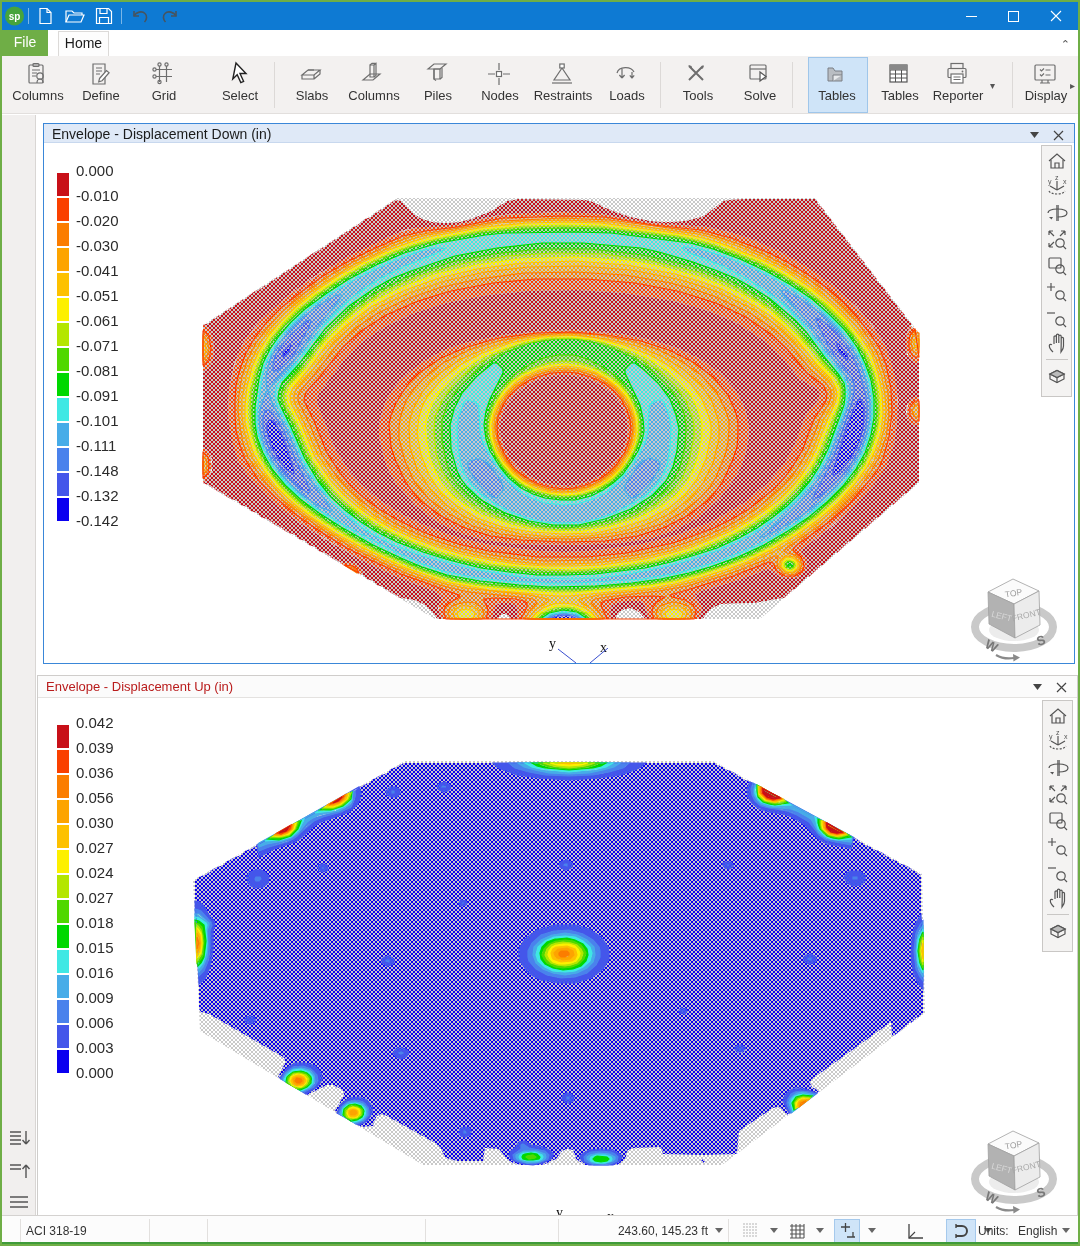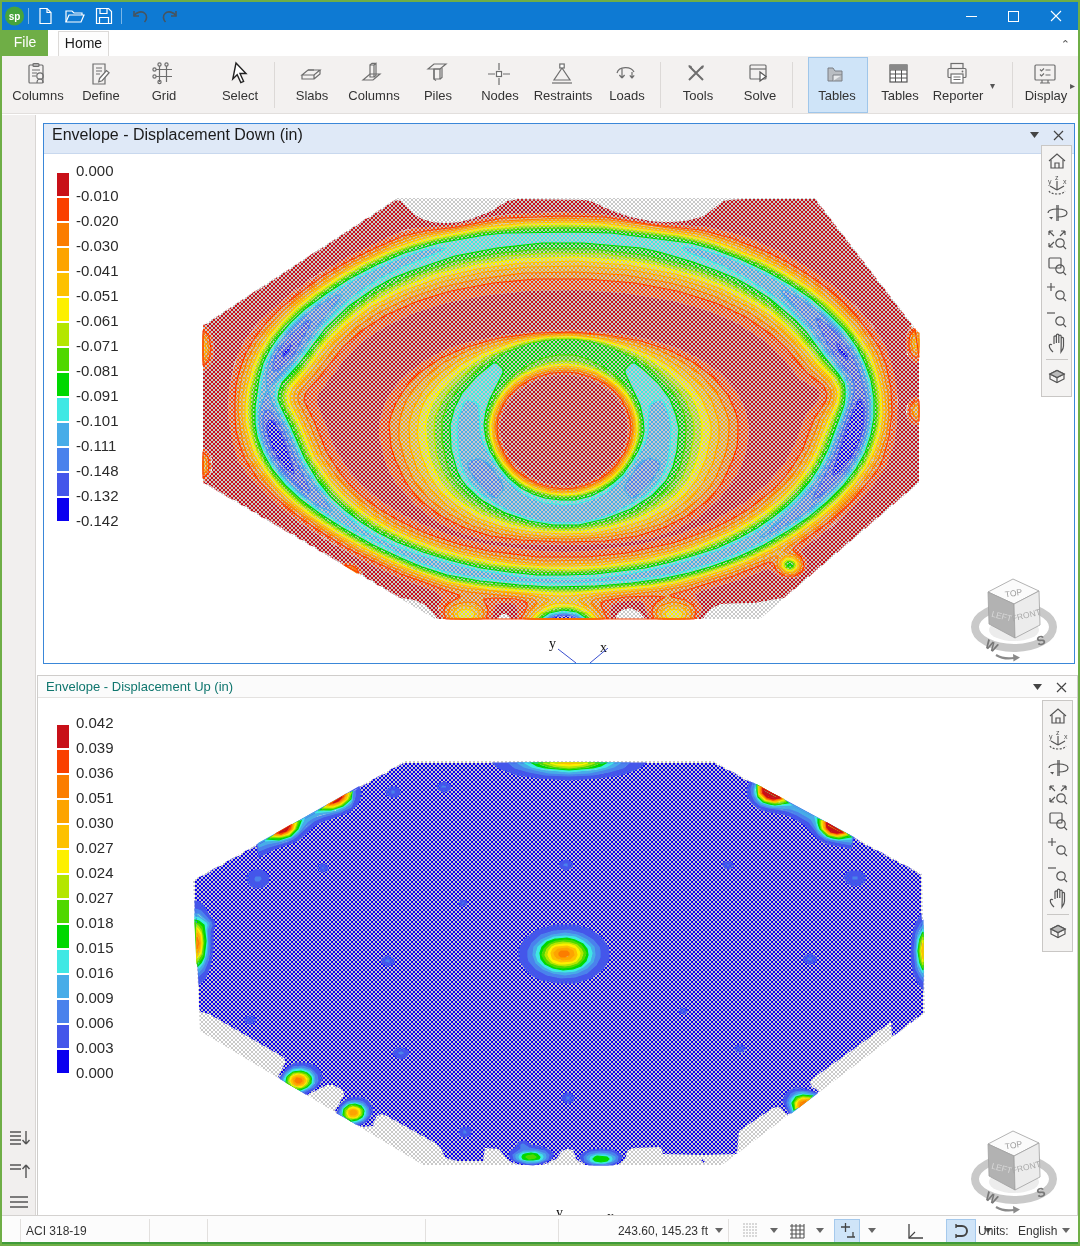--- a/index.html
+++ b/index.html
@@ -23,23 +23,23 @@
 .rlab{font-size:13px;color:#333;white-space:nowrap}
 .rsep{position:absolute;top:6px;width:1px;height:46px;background:#dcd9d7}
 #results-hl{position:absolute;left:806px;top:1px;width:60px;height:56px;background:#cfe4f8;border:1px solid #9fc6ea}
 .rchev{position:absolute;font-size:10px;color:#555}
 
 #mdi{position:absolute;left:0;top:113px;width:1076px;height:1100px;background:#fff}
 #leftdock{position:absolute;left:0;top:113px;width:34px;height:1100px;background:#f1efee;border-right:1px solid #d9d6d4}
 .dockic{position:absolute;left:7px;color:#555}
 
 #win1{position:absolute;left:41px;top:121px;width:1032px;height:541px;background:#fff;border:1px solid #3a87d8}
-#win1 .wt{position:absolute;left:0;top:0;width:100%;height:30px;background:#dfe9f7;border-bottom:1px solid #c8d8ee;color:#1b1b1b;font-size:16px;line-height:21px;padding-left:8px}
+#win1 .wt{position:absolute;left:0;top:0;width:100%;height:19px;background:#dfe9f7;border-bottom:1px solid #c8d8ee;color:#1b1b1b;font-size:14px;line-height:21px;padding-left:8px}
 #win2{position:absolute;left:35px;top:673px;width:1041px;height:542px;background:#fff;border:1px solid #cfcdcb}
-#win2 .wt{position:absolute;left:0;top:0;width:100%;height:22px;background:#fbfbfb;border-bottom:1px solid #e4e2e0;color:#0f766e;font-size:13px;line-height:21px;padding-left:8px}
+#win2 .wt{position:absolute;left:0;top:0;width:100%;height:22px;background:#fbfbfb;border-bottom:1px solid #e4e2e0;color:#b91c1c;font-size:13px;line-height:21px;padding-left:8px}
 .wbtns{position:absolute;right:10px;top:0;height:22px;display:flex;align-items:center;gap:14px;color:#444}
 
 .leg{position:absolute;font-size:15px;color:#2b2b2b}
 .leg .sw{position:absolute;width:12px;height:23px}
 .leg .lb{position:absolute;left:19px;width:70px;margin-top:-9px}
 
 .stool{position:absolute;width:31px;background:#f4f3f2;border:1px solid #c9c7c5}
 .stool svg{display:block;margin:4px auto 3px}
 .stsep{width:22px;height:1px;background:#c9c7c5;margin:5px auto}
 
@@ -537,21 +537,21 @@
 <div class="sw" style="left:19px;top:224px;background:#50d800"></div>
 <div class="sw" style="left:19px;top:249px;background:#00d800"></div>
 <div class="sw" style="left:19px;top:274px;background:#3fe8e4"></div>
 <div class="sw" style="left:19px;top:299px;background:#47ace8"></div>
 <div class="sw" style="left:19px;top:324px;background:#4a82ec"></div>
 <div class="sw" style="left:19px;top:349px;background:#4456ea"></div>
 <div class="sw" style="left:19px;top:374px;background:#0a00f0"></div>
 <div class="lb" style="left:38px;top:47px">0.042</div>
 <div class="lb" style="left:38px;top:72px">0.039</div>
 <div class="lb" style="left:38px;top:97px">0.036</div>
-<div class="lb" style="left:38px;top:122px">0.051</div>
+<div class="lb" style="left:38px;top:122px">0.056</div>
 <div class="lb" style="left:38px;top:147px">0.030</div>
 <div class="lb" style="left:38px;top:172px">0.027</div>
 <div class="lb" style="left:38px;top:197px">0.024</div>
 <div class="lb" style="left:38px;top:222px">0.027</div>
 <div class="lb" style="left:38px;top:247px">0.018</div>
 <div class="lb" style="left:38px;top:272px">0.015</div>
 <div class="lb" style="left:38px;top:297px">0.016</div>
 <div class="lb" style="left:38px;top:322px">0.009</div>
 <div class="lb" style="left:38px;top:347px">0.006</div>
 <div class="lb" style="left:38px;top:372px">0.003</div>

